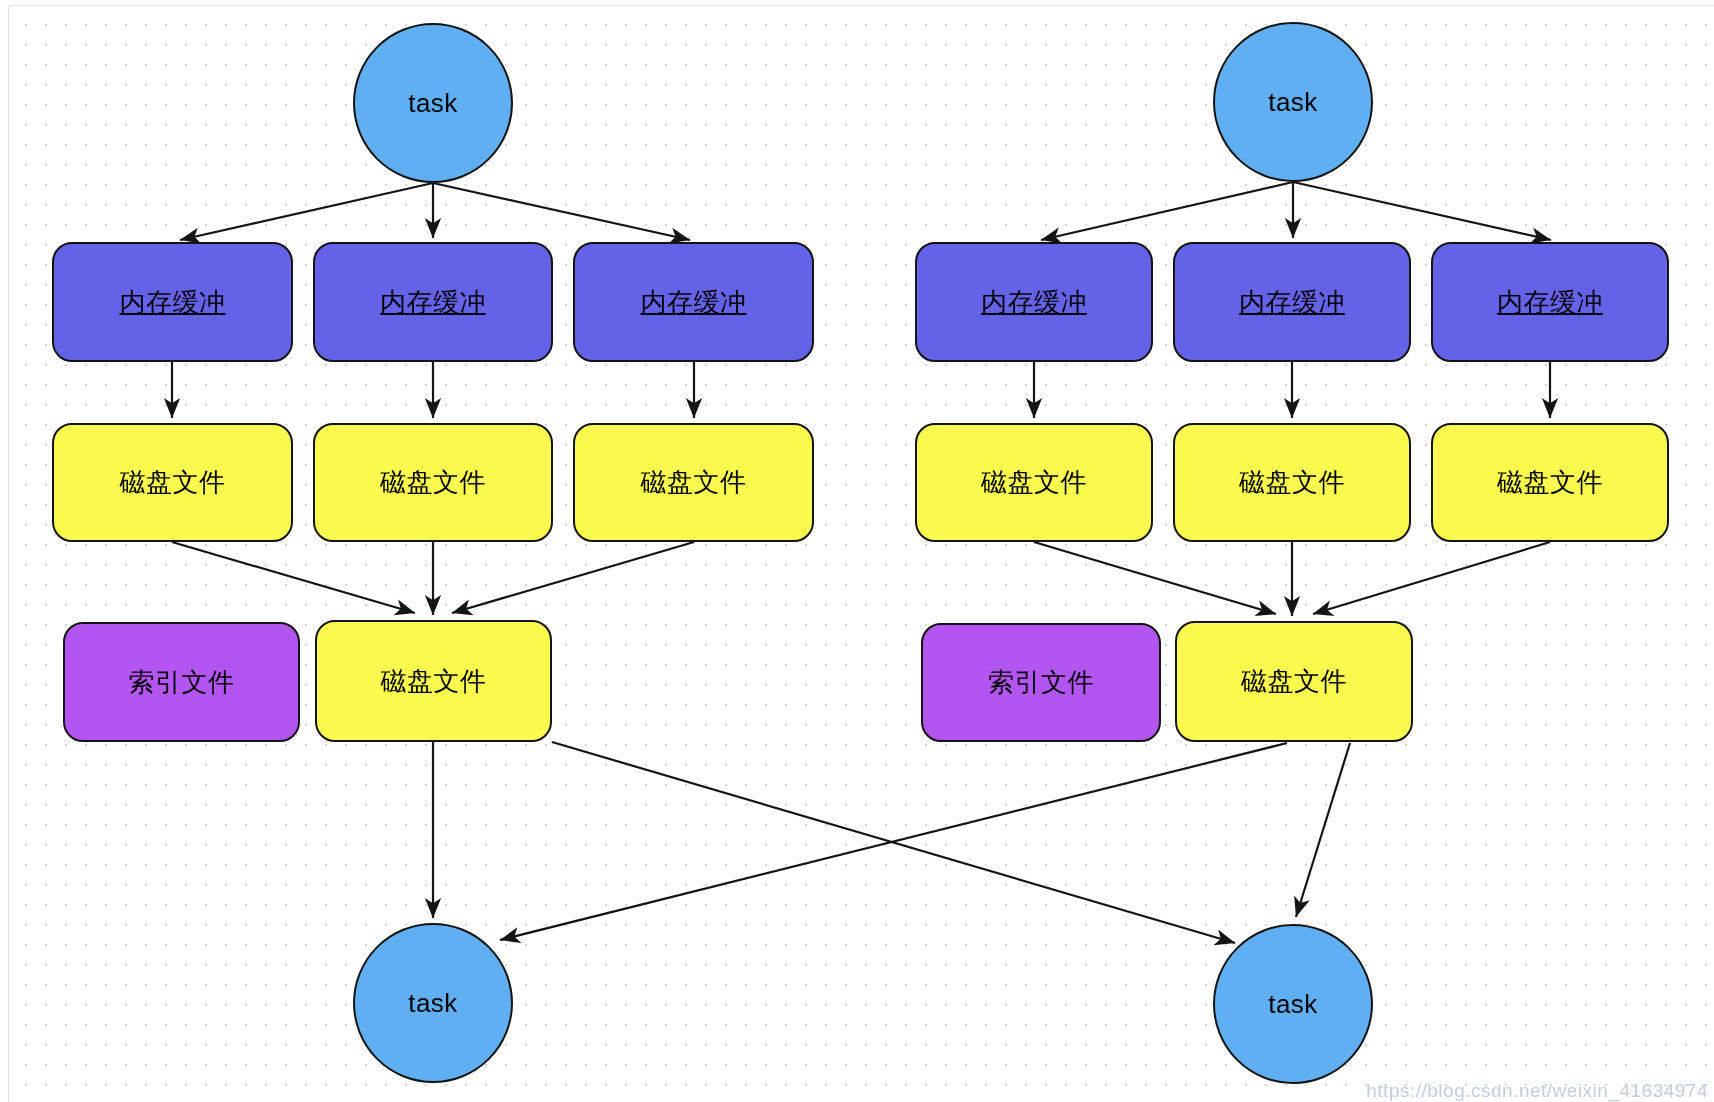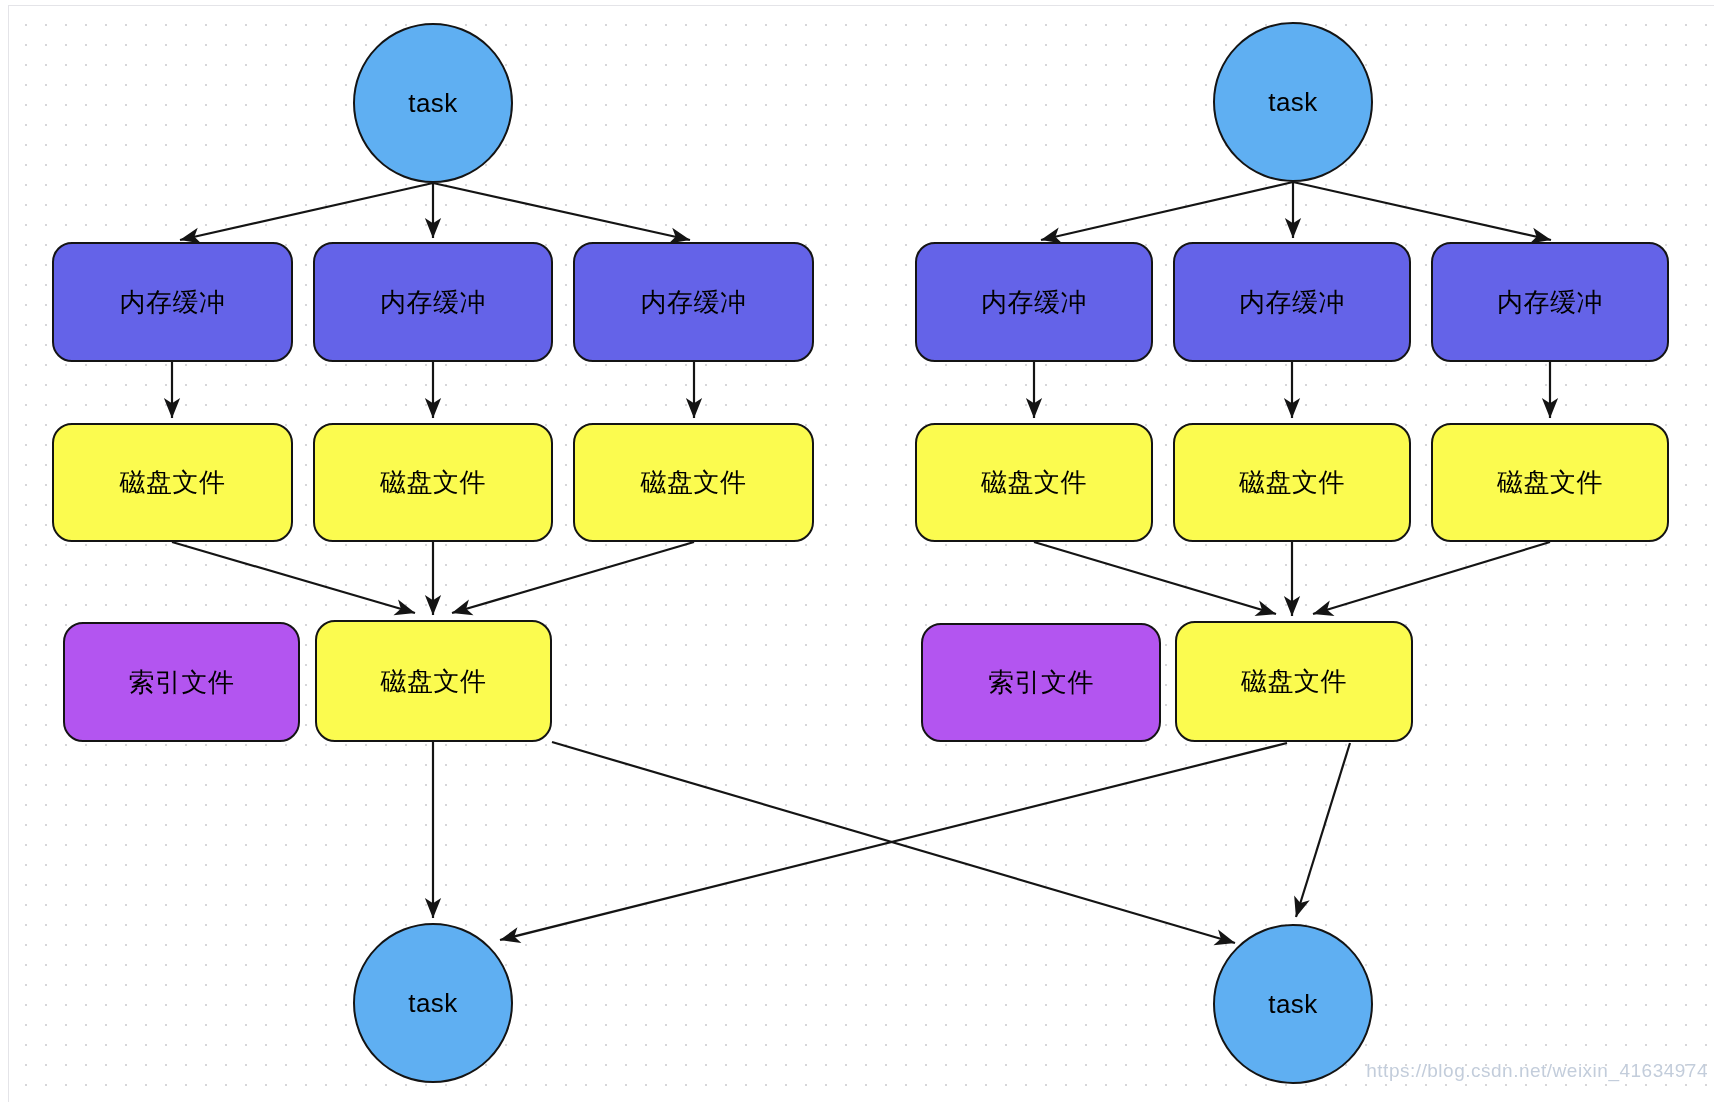--- a/index.html
+++ b/index.html
@@ -57,31 +57,31 @@
     display: flex;
     align-items: center;
     justify-content: center;
     color: var(--text_color, #000000);
     font-size: 26px;
     text-align: center;
   }
   .node.rect { border-radius: 20px; }
   .node.circle { border-radius: 50%; }
   .node.task   { background: var(--task_fill, #5faff2); }
-  .node.buffer { background: var(--buffer_fill, #6463e8); }
+  .node.buffer { background: var(--buffer_fill, #6463e8); text-decoration: underline; }
   .node.disk   { background: var(--disk_fill, #fbfb4f); }
   .node.index  { background: var(--index_fill, #b355f0); margin-left: 28px; }
   .node-label {
     white-space: nowrap;
     letter-spacing: 0.5px;
   }
   .watermark {
     position: absolute;
     right: 6px;
-    bottom: 20px;
+    bottom: 0;
     font-size: 19px;
     color: var(--watermark_color, #c3cddb);
     letter-spacing: 0.5px;
   }
 </style>
 </head>
 <body>
 
 <div class="frame"></div>
 

